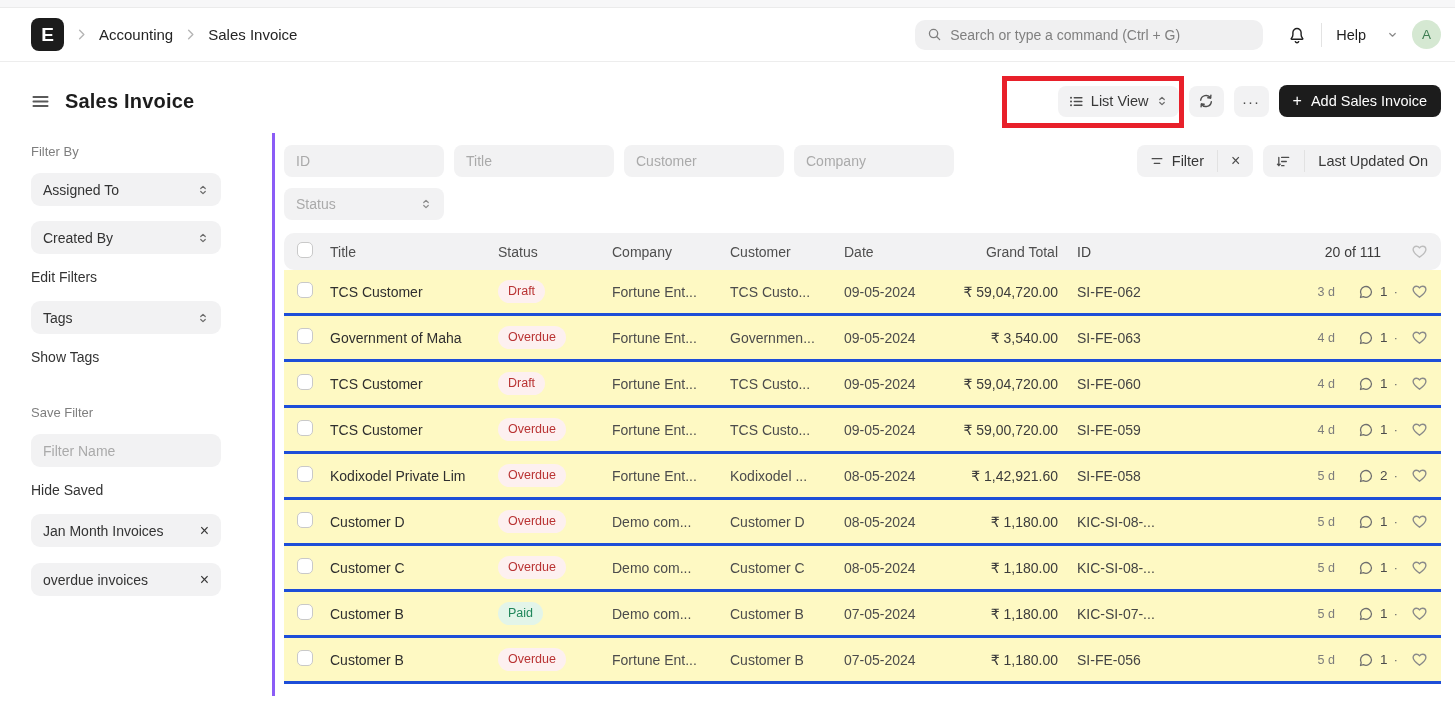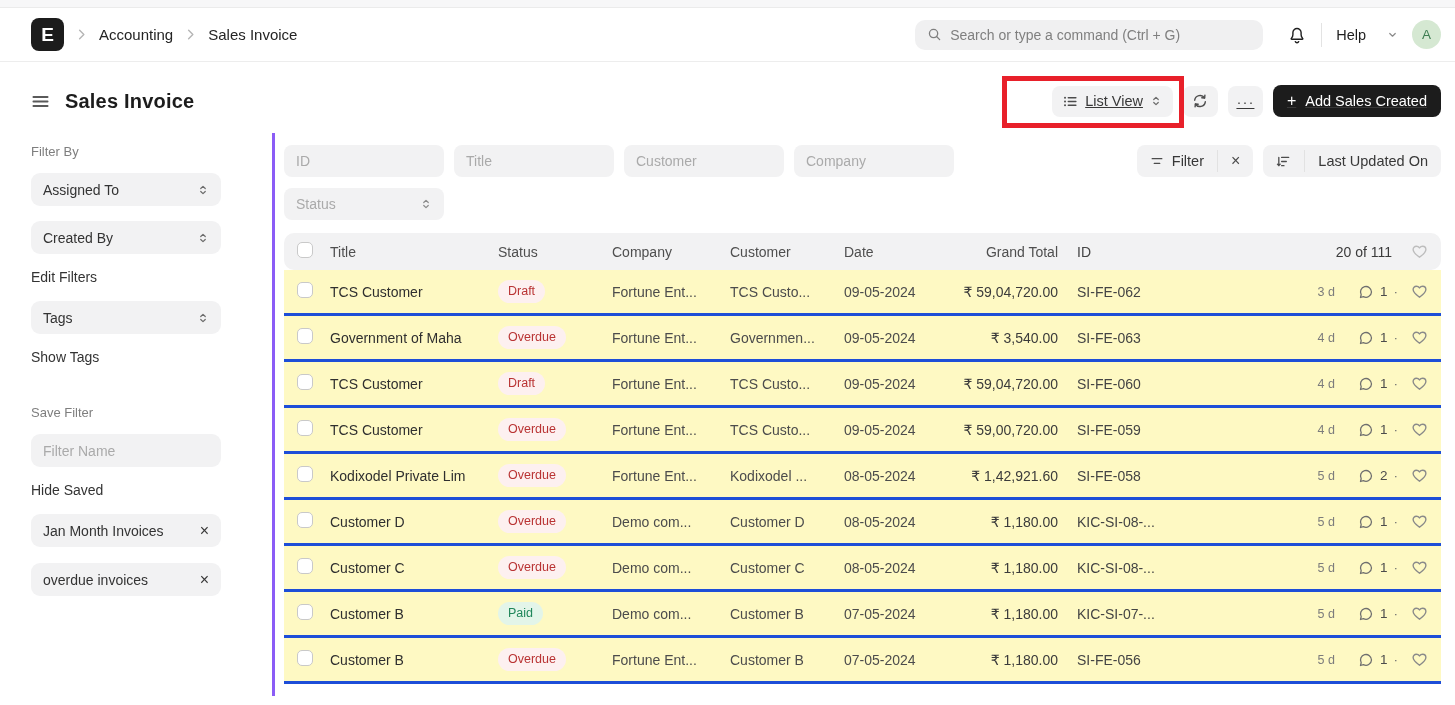--- a/index.html
+++ b/index.html
@@ -22,21 +22,21 @@
   .vdiv { width:1px; height:24px; background:#e3e3e3; margin:0 14px; }
   .help { display:flex; align-items:center; gap:21px; font-size:14.5px; color:#1f1f1f; cursor:pointer; }
   .avatar { width:29px; height:29px; border-radius:50%; margin-left:14px;
     background:var(--avatar_bg,#d5e8d2); color:var(--avatar_text,#3e7e52);
     display:flex; align-items:center; justify-content:center; font-size:13.5px; cursor:pointer; }
 
   
   .page-header { display:flex; align-items:center; padding:23px 14px 16px 31px; }
   .burger { color:#5a5a5a; display:flex; cursor:pointer; }
   .page-title { font-size:20px; font-weight:bold; color:#1c1c1c; margin-left:15px; letter-spacing:.2px; }
-  .header-actions { margin-left:auto; display:flex; align-items:center; gap:10px;text-decoration:underline; }
+  .header-actions { margin-left:auto; display:flex; align-items:center; gap:10px; }
   .btn-gray { height:31px; background:var(--pill_bg,#f2f2f3); border:none; border-radius:8px;
     display:flex; align-items:center; gap:7px; padding:0 11px; font-size:14.5px; color:#383838;
     font-family:inherit; cursor:pointer; }
   .btn-icononly { width:35px; justify-content:center; padding:0; color:#4c4c4c; }
   .dots { font-size:15px; letter-spacing:1px; color:#4c4c4c; }
   .btn-black { height:32px; background:var(--primary_button_bg,#1c1c1c); color:#fff; border:none;
     border-radius:8px; display:flex; align-items:center; gap:9px; padding:0 14px; font-size:14.5px;
     font-family:inherit; cursor:pointer; }
   .plus { font-size:16px; line-height:1; }
   .red-box { position:absolute; left:1002px; top:76px; width:182px; height:52px;
@@ -87,21 +87,21 @@
   .badge { display:inline-block; padding:4px 10px 5px; border-radius:999px; font-size:12.5px; }
   .badge--red { background:var(--badge_red_bg,#fdf0f0); color:var(--badge_red_text,#b93333); }
   .badge--green { background:var(--badge_green_bg,#e3f5e9); color:var(--badge_green_text,#20875b); }
   .c-meta { display:flex; align-items:center; justify-content:flex-end; padding-right:13px; gap:13px; }
   .age { font-size:12.5px; color:#7c7c7c; margin-right:10px; }
   .comments { display:flex; align-items:center; gap:6px; color:#4c4c4c; font-size:13.5px; cursor:pointer; }
   .comments .icon { color:#6f6f6f; }
   .dotsep { color:#6f6f6f; }
   .heart { color:#8a8a8a; cursor:pointer; display:flex; }
   .thead .heart { color:#bdbdbd; }
-  .count-cell { display:flex; align-items:center; justify-content:flex-end; gap:19px; padding-right:13px; color:#3b3b3b; }
+  .count-cell { display:flex; align-items:center; justify-content:flex-end; gap:30px; padding-right:13px; color:#3b3b3b; }
   .th-right { text-align:right; padding-right:4px; }
 </style>
 </head>
 <body>
 
 <div class="app">
   <div class="top-strip"></div>
 
   <div class="navbar">
     <div class="logo">E</div>
@@ -177,21 +177,21 @@
             <path d="M12.9 2.2l-.3 2.8-2.8-.3"></path>
               <path d="M3.1 13.8l.3-2.8 2.8.3"></path>
           </svg>
         </span>
       </button>
       <button class="btn-gray btn-icononly">
         <span class="dots">···</span>
       </button>
       <button class="btn-black">
         <span class="plus">+</span>
-        <span>Add Sales Created</span>
+        <span>Add Sales Invoice</span>
       </button>
     </div>
   </div>
 
   <div class="red-box"></div>
 
   <div class="content">
 
     <div class="sidebar">
       <div class="side-label">Filter By</div>

